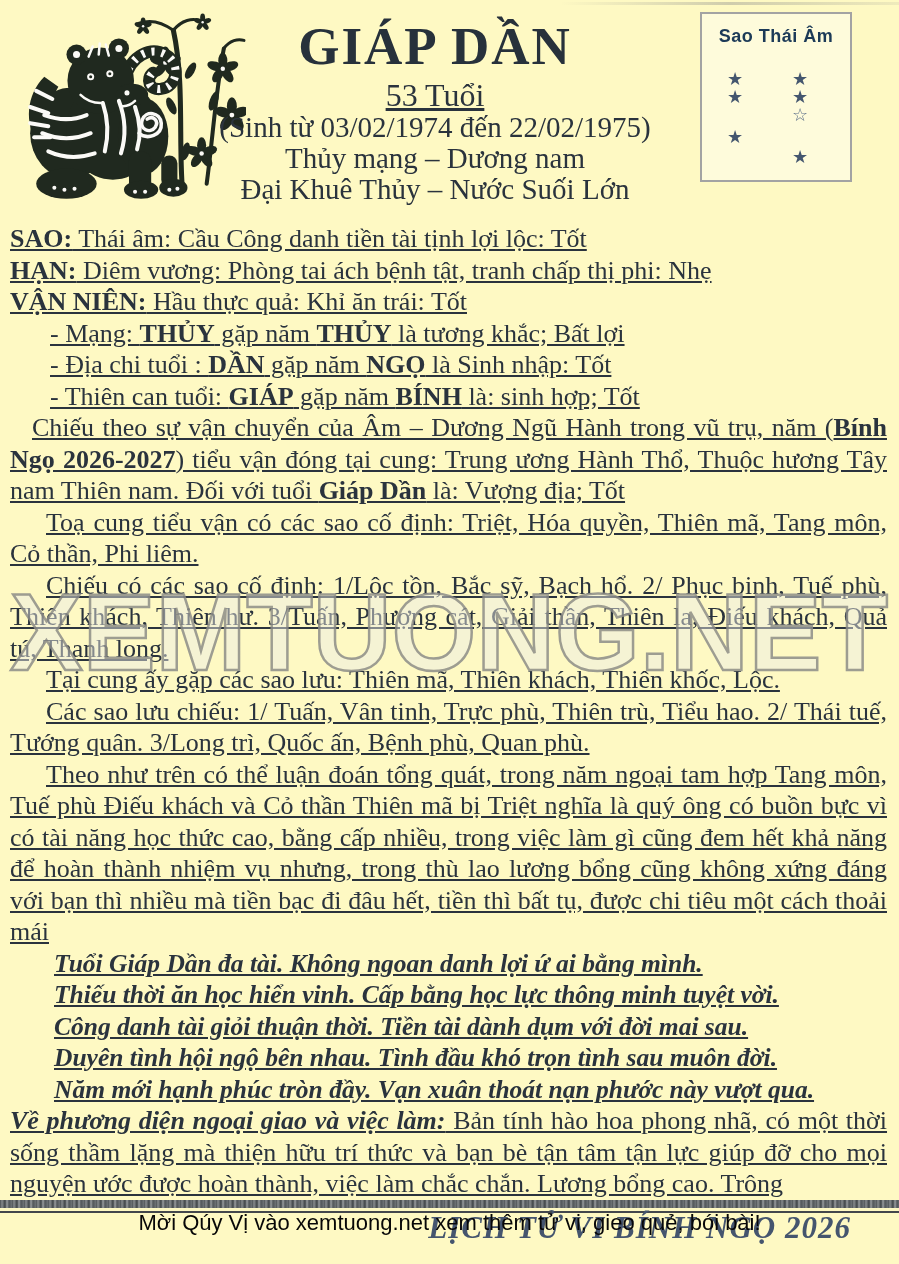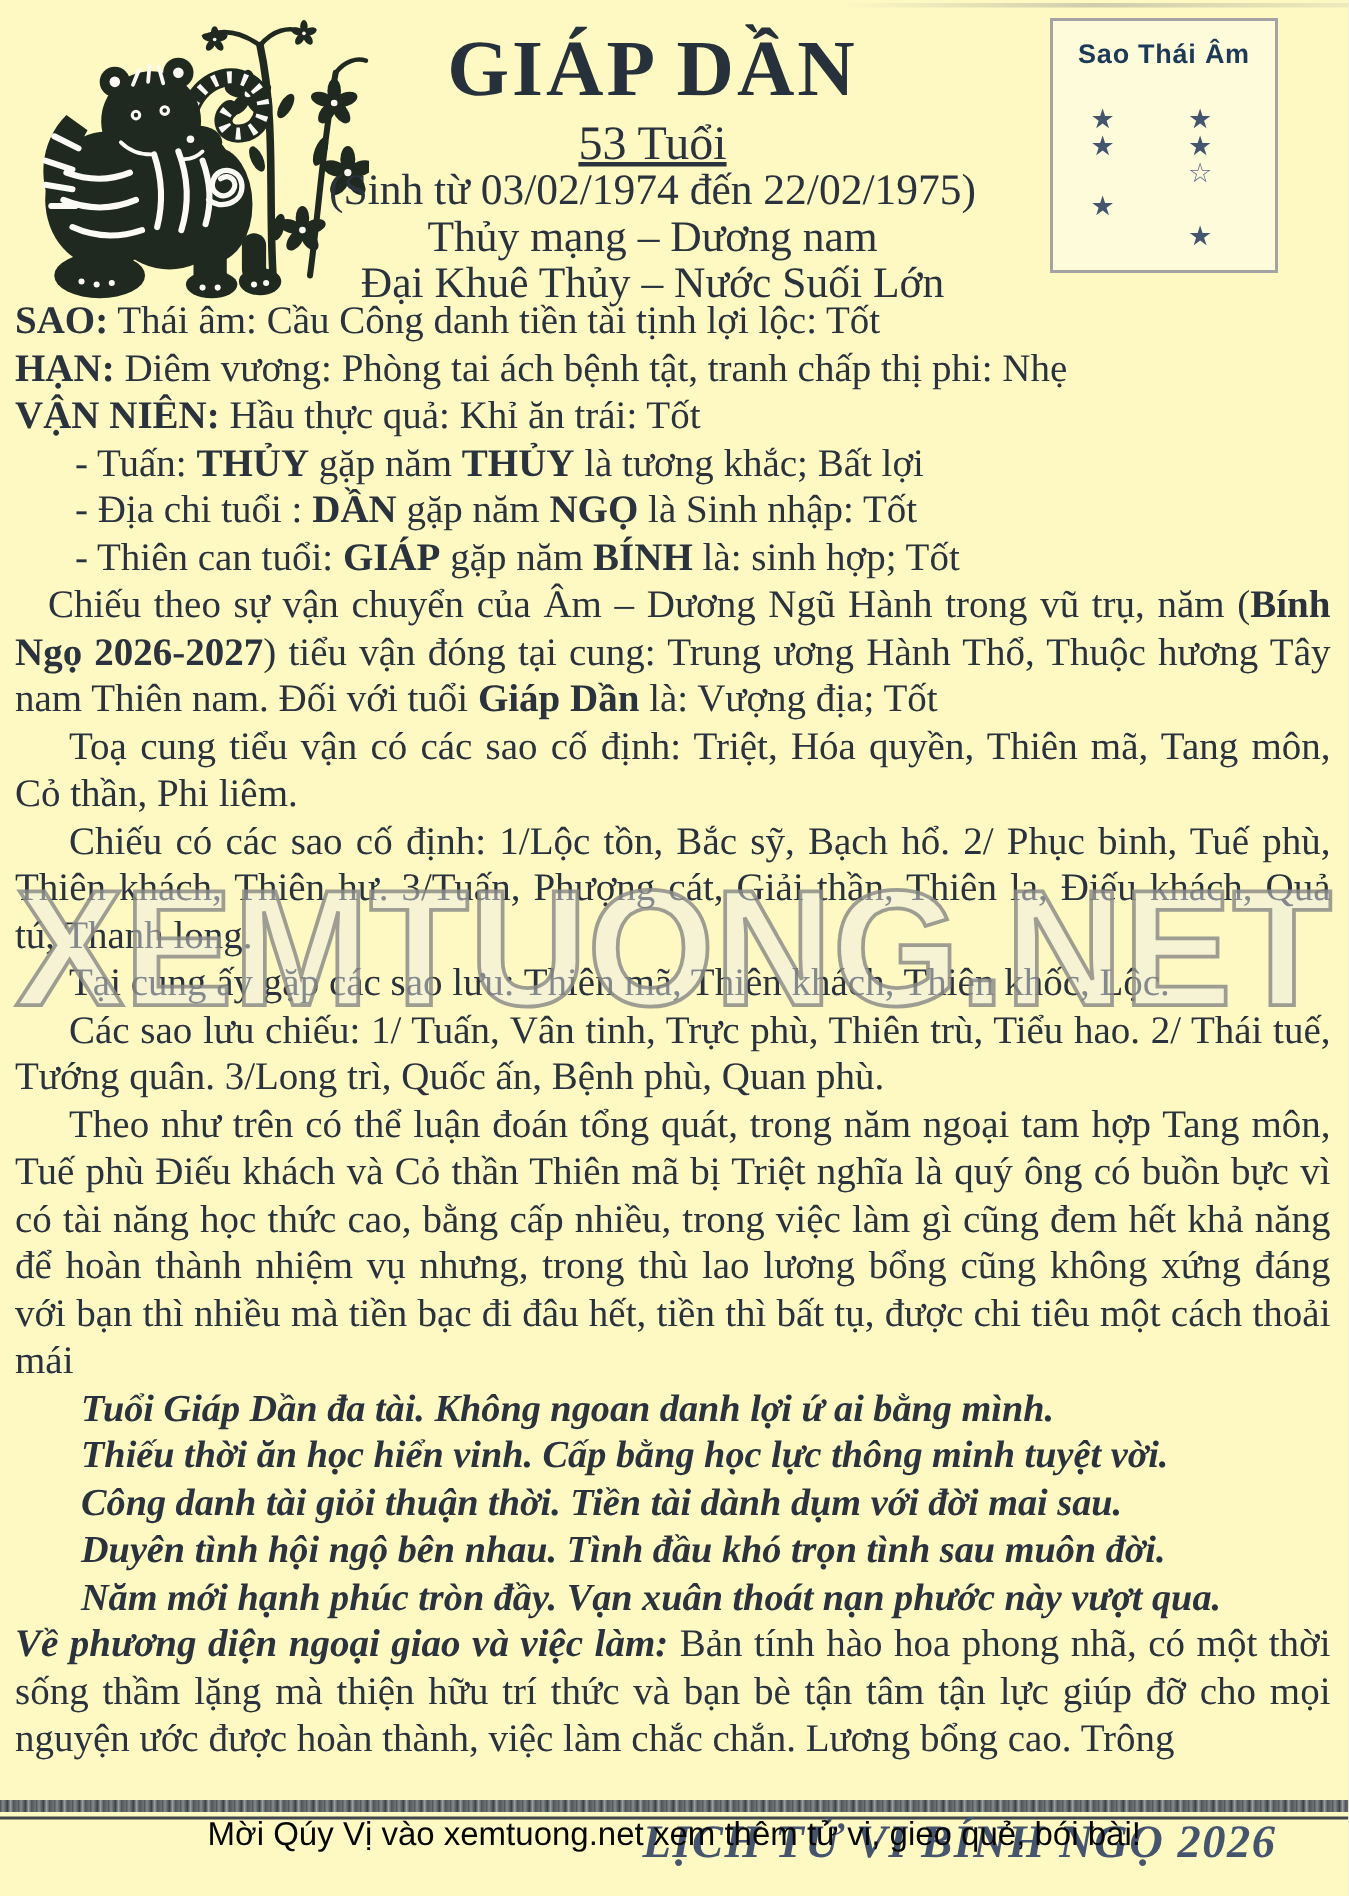--- a/index.html
+++ b/index.html
@@ -11,22 +11,22 @@
   .title{font-size:53px;font-weight:bold;line-height:60px;letter-spacing:2px;color:#27313b;}
   .age{font-size:32px;line-height:34px;margin-top:2px;text-decoration:underline;}
   .hline{font-size:29px;line-height:31px;}
   
   .starbox{position:absolute;left:700px;top:12px;width:152px;height:170px;
            border:2px solid #a3a3a3;box-sizing:border-box;background:rgba(255,255,255,.4);}
   .starbox-title{font-family:"Liberation Sans", sans-serif;font-size:18px;font-weight:600;
                  color:#1c3a57;text-align:center;margin-top:12px;letter-spacing:.5px;}
   .star{position:absolute;font-size:18px;line-height:18px;width:18px;text-align:center;}
   
-  .bodytext{position:absolute;left:10px;top:198px;width:877px;font-size:26px;
-            line-height:31.5px;text-align:justify;}
+  .bodytext{position:absolute;left:10px;top:223px;width:877px;font-size:26px;
+            line-height:31.5px;text-align:justify;text-decoration:underline;}
   .bodytext p{margin:0;padding:0;}
   .bodytext p.dash{padding-left:40px;}
   .bodytext p.ind{text-indent:36px;}
   .bodytext p.ind-sm{text-indent:22px;}
   .bodytext p.verse{font-weight:bold;font-style:italic;padding-left:44px;font-size:25.5px;text-align:left;}
   .bodytext .b{font-weight:bold;}
   .bodytext .bi{font-weight:bold;font-style:italic;}
   
   .watermark{position:absolute;left:0;top:578px;width:899px;height:112px;pointer-events:none;opacity:.85;}
   
@@ -194,21 +194,21 @@
         <span class="star" style="top: 92px; left: 89px; color: rgb(93, 112, 137);">☆</span>
         <span class="star" style="top: 114px; left: 24px; color: rgb(68, 86, 110);">★</span>
         <span class="star" style="top: 134px; left: 89px; color: rgb(68, 86, 110);">★</span>
       </div>
   </div>
 
   <div class="bodytext" id="body-text">
       <p class="lead"><span class="b">SAO:</span><span> Thái âm: Cầu Công danh tiền tài tịnh lợi lộc: Tốt</span></p>
       <p class="lead"><span class="b">HẠN:</span><span> Diêm vương: Phòng tai ách bệnh tật, tranh chấp thị phi: Nhẹ</span></p>
       <p class="lead"><span class="b">VẬN NIÊN:</span><span> Hầu thực quả: Khỉ ăn trái: Tốt</span></p>
-      <p class="dash"><span>- Tuấn: </span><span class="b">THỦY</span><span> gặp năm </span><span class="b">THỦY</span><span> là tương khắc; Bất lợi</span></p>
+      <p class="dash"><span>- Mạng: </span><span class="b">THỦY</span><span> gặp năm </span><span class="b">THỦY</span><span> là tương khắc; Bất lợi</span></p>
       <p class="dash"><span>- Địa chi tuổi : </span><span class="b">DẦN</span><span> gặp năm </span><span class="b">NGỌ</span><span> là Sinh nhập: Tốt</span></p>
       <p class="dash"><span>- Thiên can tuổi: </span><span class="b">GIÁP</span><span> gặp năm </span><span class="b">BÍNH</span><span> là: sinh hợp; Tốt</span></p>
       <p class="ind-sm"><span>Chiếu theo sự vận chuyển của Âm – Dương Ngũ Hành trong vũ trụ, năm (</span><span class="b">Bính Ngọ 2026-2027</span><span>) tiểu vận đóng tại cung: Trung ương Hành Thổ, Thuộc hương Tây nam Thiên nam. Đối với tuổi </span><span class="b">Giáp Dần</span><span> là: Vượng địa; Tốt</span></p>
       <p class="ind"><span>Toạ cung tiểu vận có các sao cố định: Triệt, Hóa quyền, Thiên mã, Tang môn, Cỏ thần, Phi liêm.</span></p>
       <p class="ind"><span>Chiếu có các sao cố định: 1/Lộc tồn, Bắc sỹ, Bạch hổ. 2/ Phục binh, Tuế phù, Thiên khách, Thiên hư. 3/Tuấn, Phượng cát, Giải thần, Thiên la, Điếu khách, Quả tú, Thanh long.</span></p>
       <p class="ind"><span>Tại cung ấy gặp các sao lưu: Thiên mã, Thiên khách, Thiên khốc, Lộc.</span></p>
       <p class="ind"><span>Các sao lưu chiếu: 1/ Tuấn, Vân tinh, Trực phù, Thiên trù, Tiểu hao. 2/ Thái tuế, Tướng quân. 3/Long trì, Quốc ấn, Bệnh phù, Quan phù.</span></p>
       <p class="ind"><span>Theo như trên có thể luận đoán tổng quát, trong năm ngoại tam hợp Tang môn, Tuế phù Điếu khách và Cỏ thần Thiên mã bị Triệt nghĩa là quý ông có buồn bực vì có tài năng học thức cao, bằng cấp nhiều, trong việc làm gì cũng đem hết khả năng để hoàn thành nhiệm vụ nhưng, trong thù lao lương bổng cũng không xứng đáng với bạn thì nhiều mà tiền bạc đi đâu hết, tiền thì bất tụ, được chi tiêu một cách thoải mái</span></p>
       <p class="verse"><span>Tuổi Giáp Dần đa tài. Không ngoan danh lợi ứ ai bằng mình.</span></p>
       <p class="verse"><span>Thiếu thời ăn học hiển vinh. Cấp bằng học lực thông minh tuyệt vời.</span></p>

